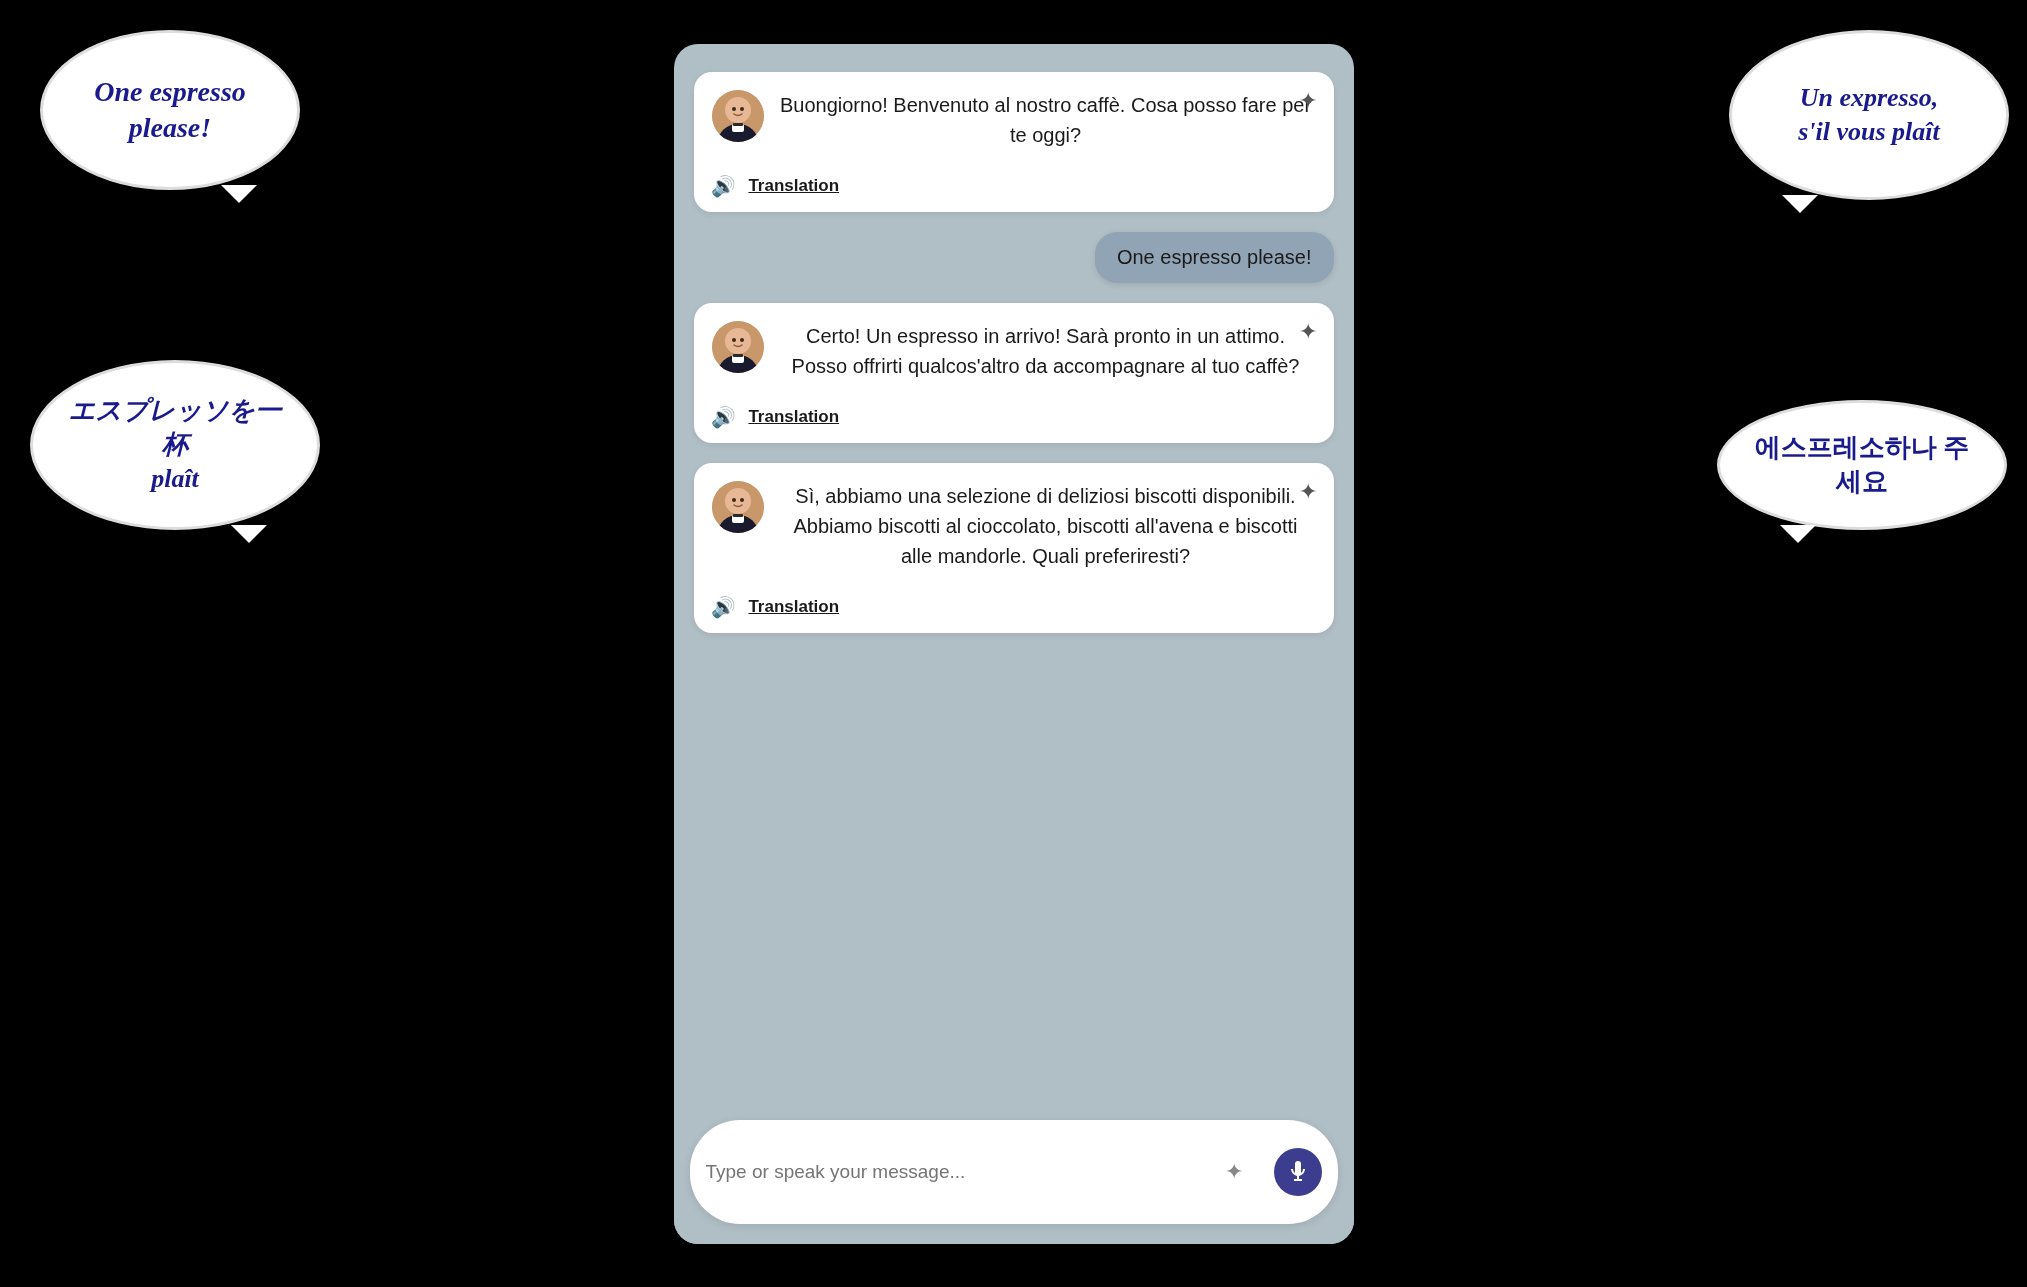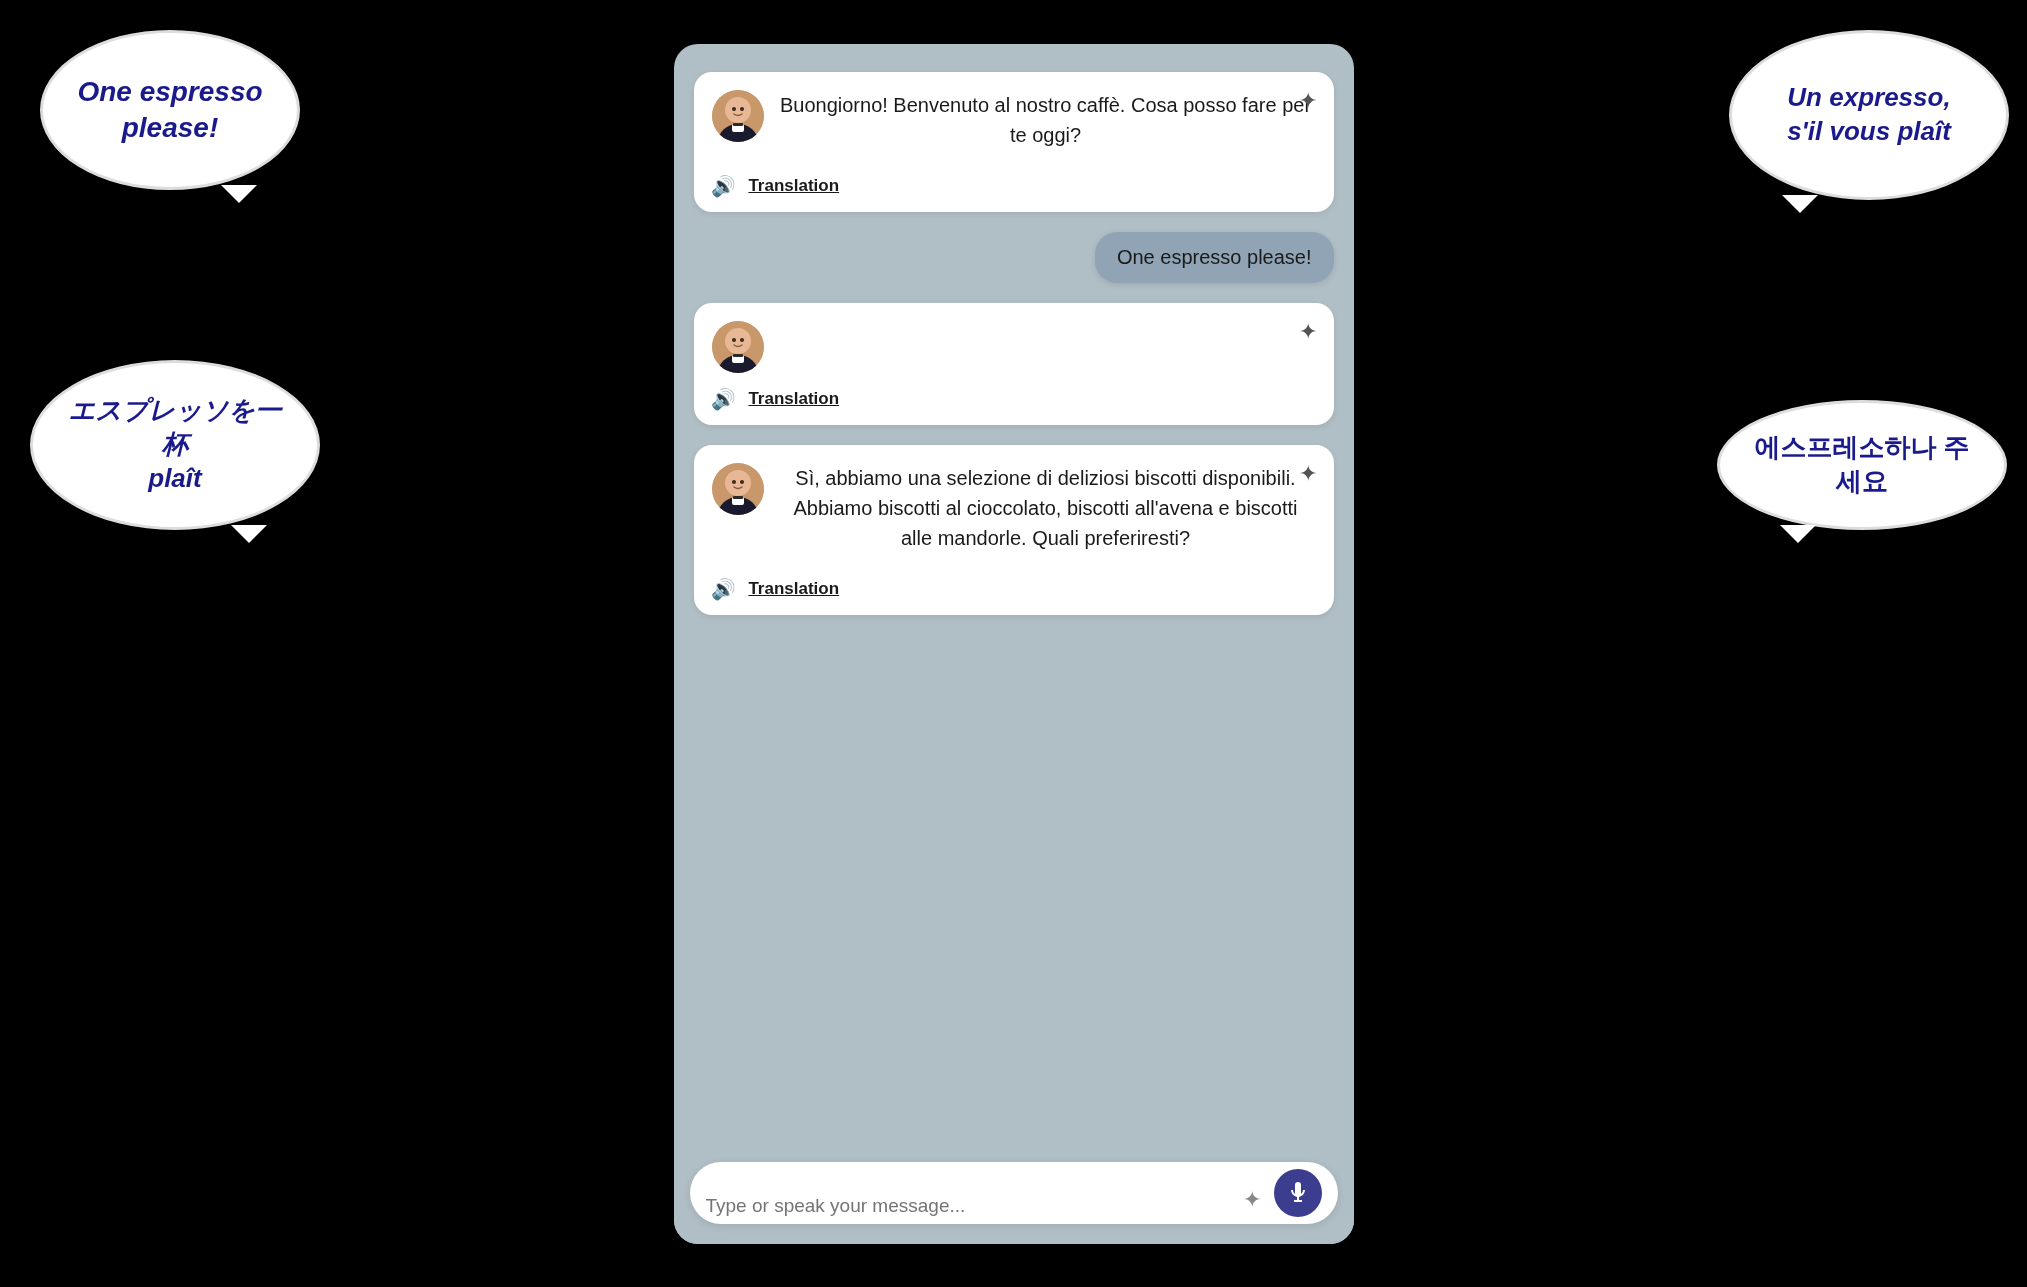--- a/index.html
+++ b/index.html
@@ -25,20 +25,21 @@
       align-items: center;
       justify-content: center;
       text-align: center;
       font-style: italic;
       font-weight: 600;
       font-size: 28px;
       color: #1a1a8c;
       line-height: 1.3;
       padding: 30px 28px;
       border: 3px solid #ddd;
+      font-family: Liberation Serif, serif;
     }
 
     .bubble::after {
       content: '';
       position: absolute;
       border: 18px solid transparent;
     }
 
     .bubble-top-left {
       top: 30px;
@@ -205,23 +206,23 @@
     
     .chat-input-area {
       padding: 16px 16px 20px;
       background: #b0bec5;
     }
 
     .chat-input-container {
       background: #fff;
       border-radius: 50px;
       display: flex;
-      align-items: flex-end;
-      padding: 7px 16px;
-      gap: 8px;
+      align-items: center;
+      padding: 28px 16px;
+      gap: 26px;
       box-shadow: 0 2px 8px rgba(0,0,0,0.1);
     }
 
     .chat-input {
       flex: 1;
       border: none;
       outline: none;
       font-size: 19px;
       color: #666;
       background: transparent;
@@ -314,20 +315,23 @@
             <circle cx="26" cy="26" r="26" fill="#c8986a"></circle>
             <circle cx="26" cy="20" r="13" fill="#e8b896"></circle>
             <ellipse cx="26" cy="52" rx="20" ry="18" fill="#1a1a2e"></ellipse>
             <circle cx="22" cy="19" r="2" fill="#3a2a1a"></circle>
             <circle cx="30" cy="19" r="2" fill="#3a2a1a"></circle>
             <path d="M22 24 Q26 27 30 24" stroke="#8a5a3a" stroke-width="1.5" fill="none" stroke-linecap="round"></path>
             <rect x="20" y="34" width="12" height="8" rx="2" fill="#fff"></rect>
             <rect x="21" y="33" width="10" height="3" rx="1" fill="#2a2a2a"></rect>
           </svg>
         </div>
+        <div class="message-content">
+          <p class="message-text">Certo! Un espresso in arrivo! Sarà pronto in un attimo. Posso offrirti qualcos'altro da accompagnare al tuo caffè?</p>
+        </div>
       </div>
       <div class="message-footer">
         <span class="sound-icon">🔊</span>
         <span class="translation-link">Translation</span>
       </div>
     </div>
 
 
     <div class="bot-message">
       <span class="sparkle-icon">✦</span>

